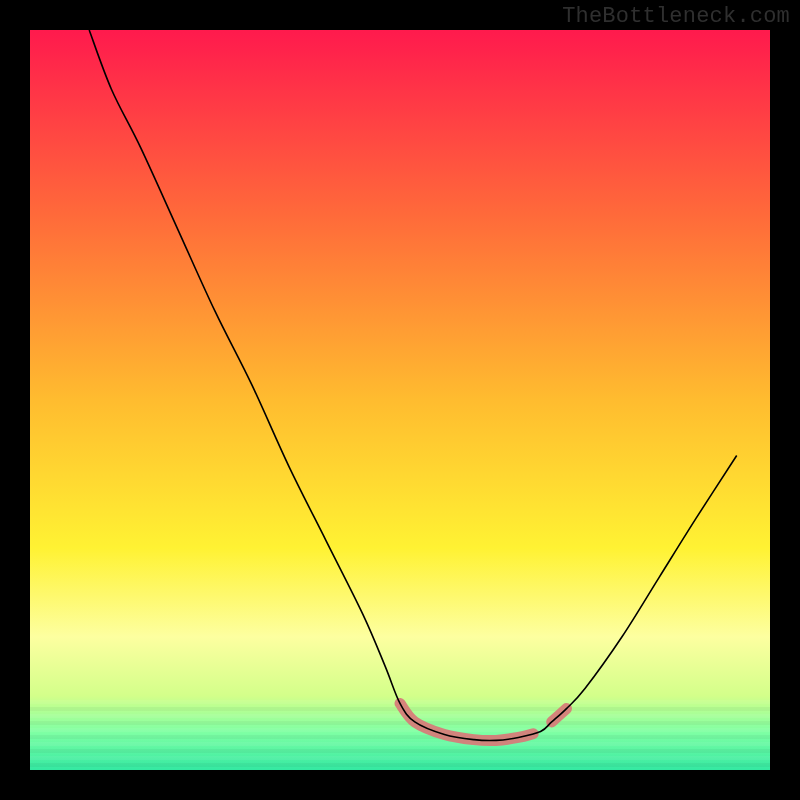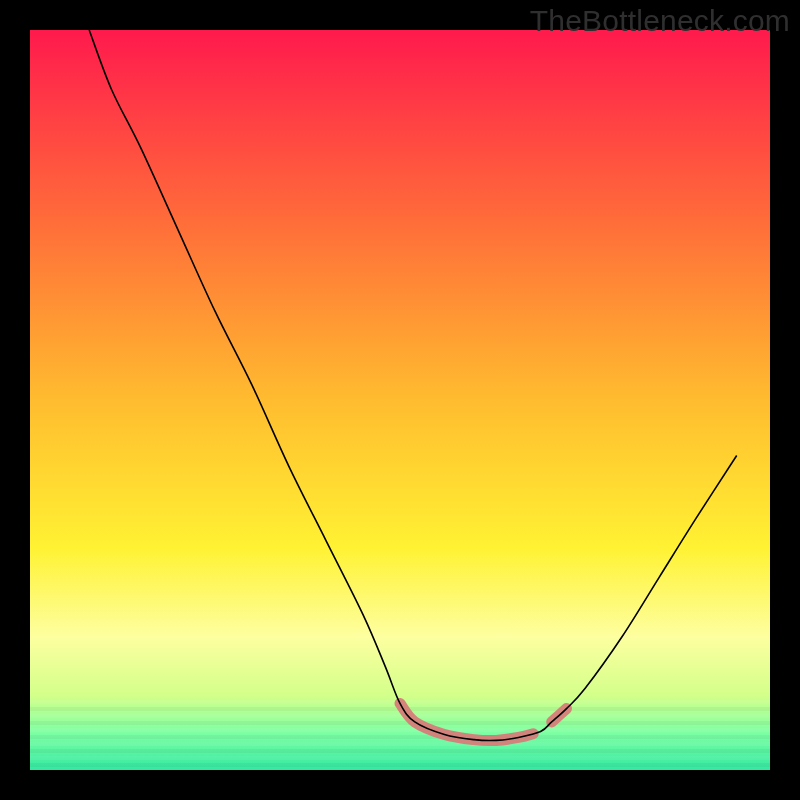--- a/index.html
+++ b/index.html
@@ -13,22 +13,22 @@
   .chart-wrap {
     position: relative;
     width: 800px;
     height: 800px;
     background: #000;
   }
   .watermark {
     position: absolute;
     top: 4px;
     right: 10px;
-    font-family: Liberation Sans, sans-serif;
-    font-size: 30px;
+    font-family: Liberation Mono, monospace;
+    font-size: 22px;
     font-weight: 500;
     color: #2f2f2f;
     letter-spacing: 0.2px;
     pointer-events: none;
     margin-left: 46px;
   }
   svg {
     display: block;
   }
 </style>

